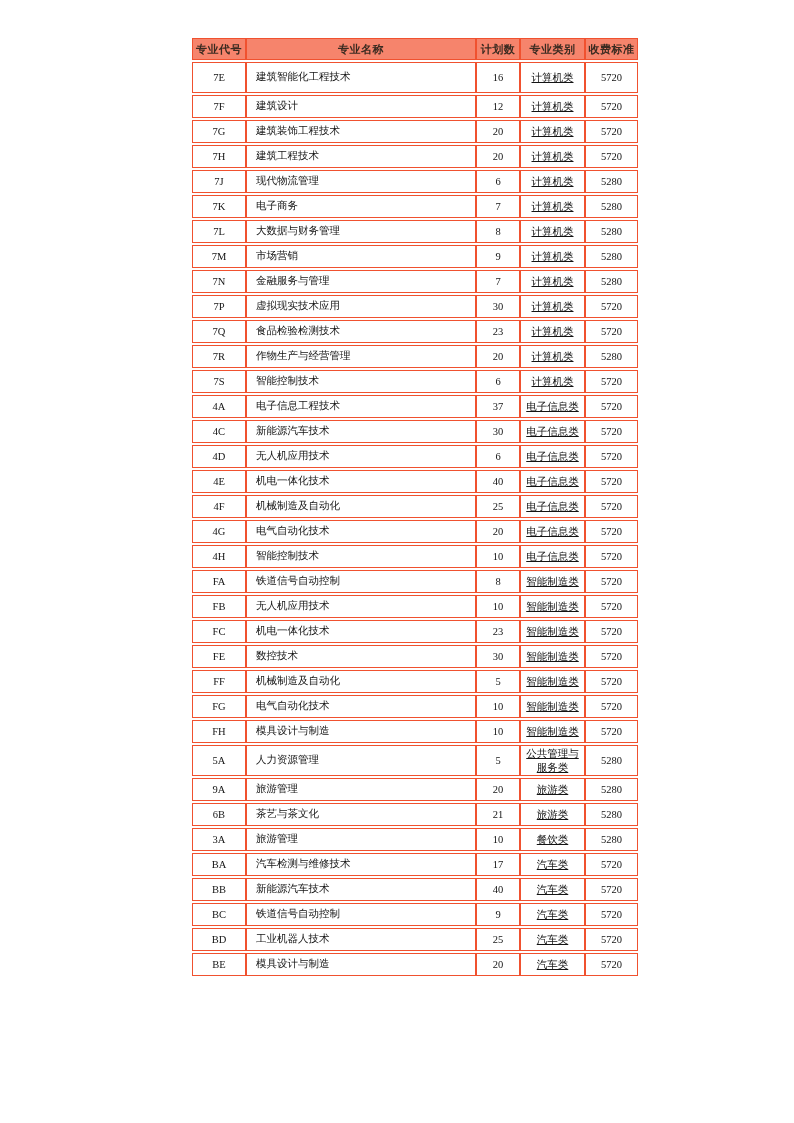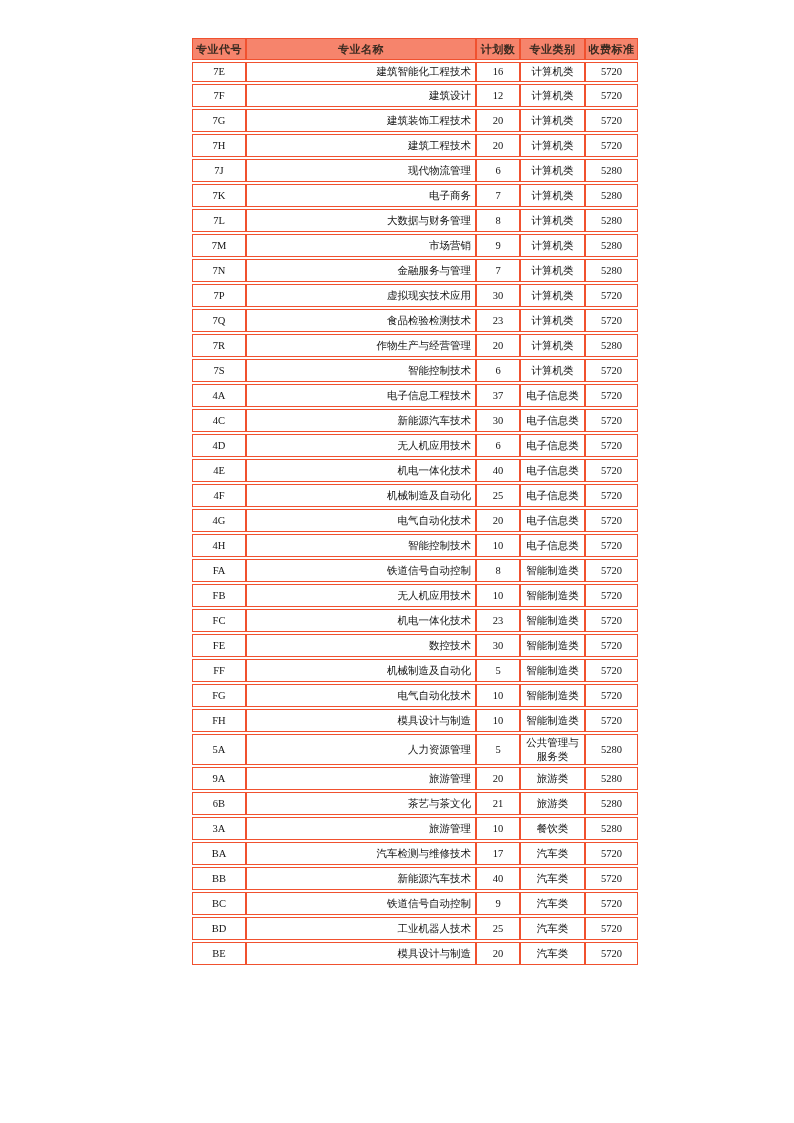--- a/index.html
+++ b/index.html
@@ -50,27 +50,28 @@
   }
   thead th {
     background: var(--header-bg);
     color: var(--header-text);
     font-weight: bold;
     height: 22px;
     font-size: 11px;
     letter-spacing: 0.5px;
   }
   tbody td { height: 23px; color: var(--body-text); }
-  tbody tr:first-child td { height: 20px; }
+  tbody tr:first-child td { height: 31px; }
   td.cell-name {
-    text-align: right;
+    text-align: left;
     padding-left: 9px;
     padding-right: 4px;
-  }
-  td.cell-cat { padding: 1px 4px; }
+    font-family: Liberation Mono, monospace;
+  }
+  td.cell-cat { padding: 1px 4px; text-decoration: underline; }
 </style>
 </head>
 <body>
 
 <div class="doc-page">
   <table class="majors">
     <colgroup>
       <col class="c-code">
         <col class="c-name">
         <col class="c-plan">

